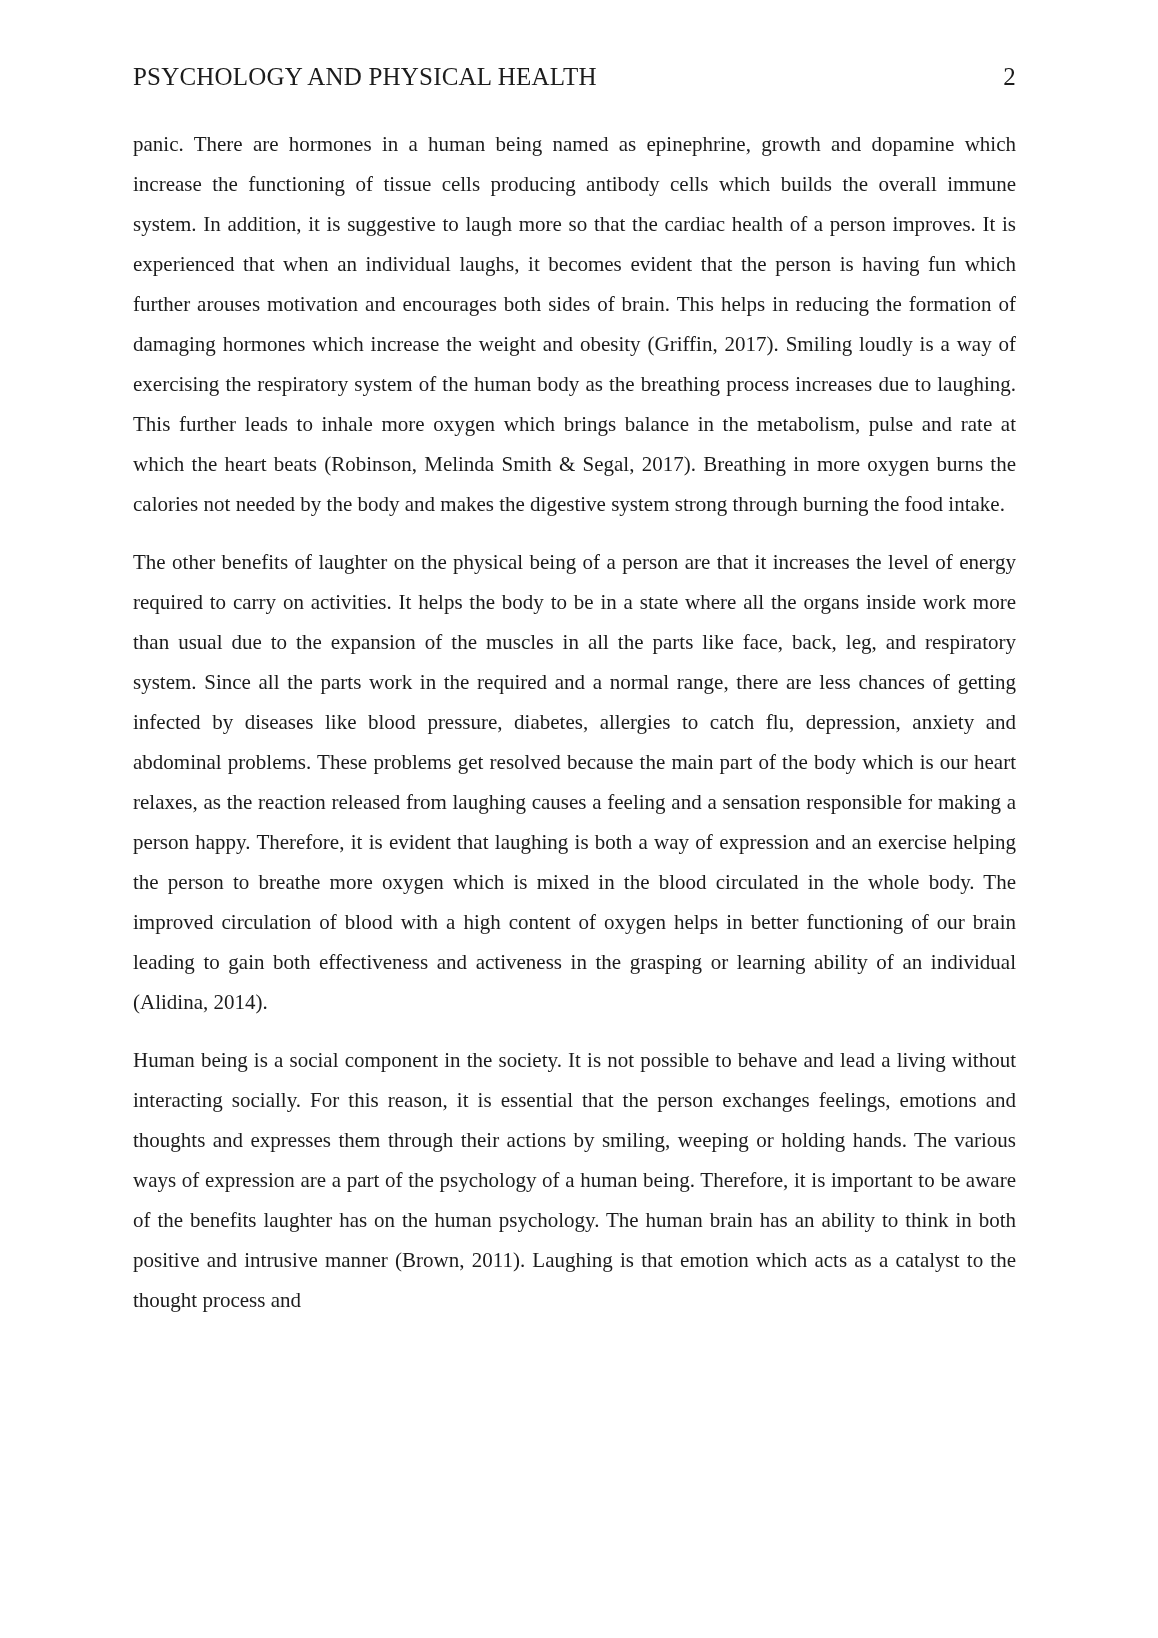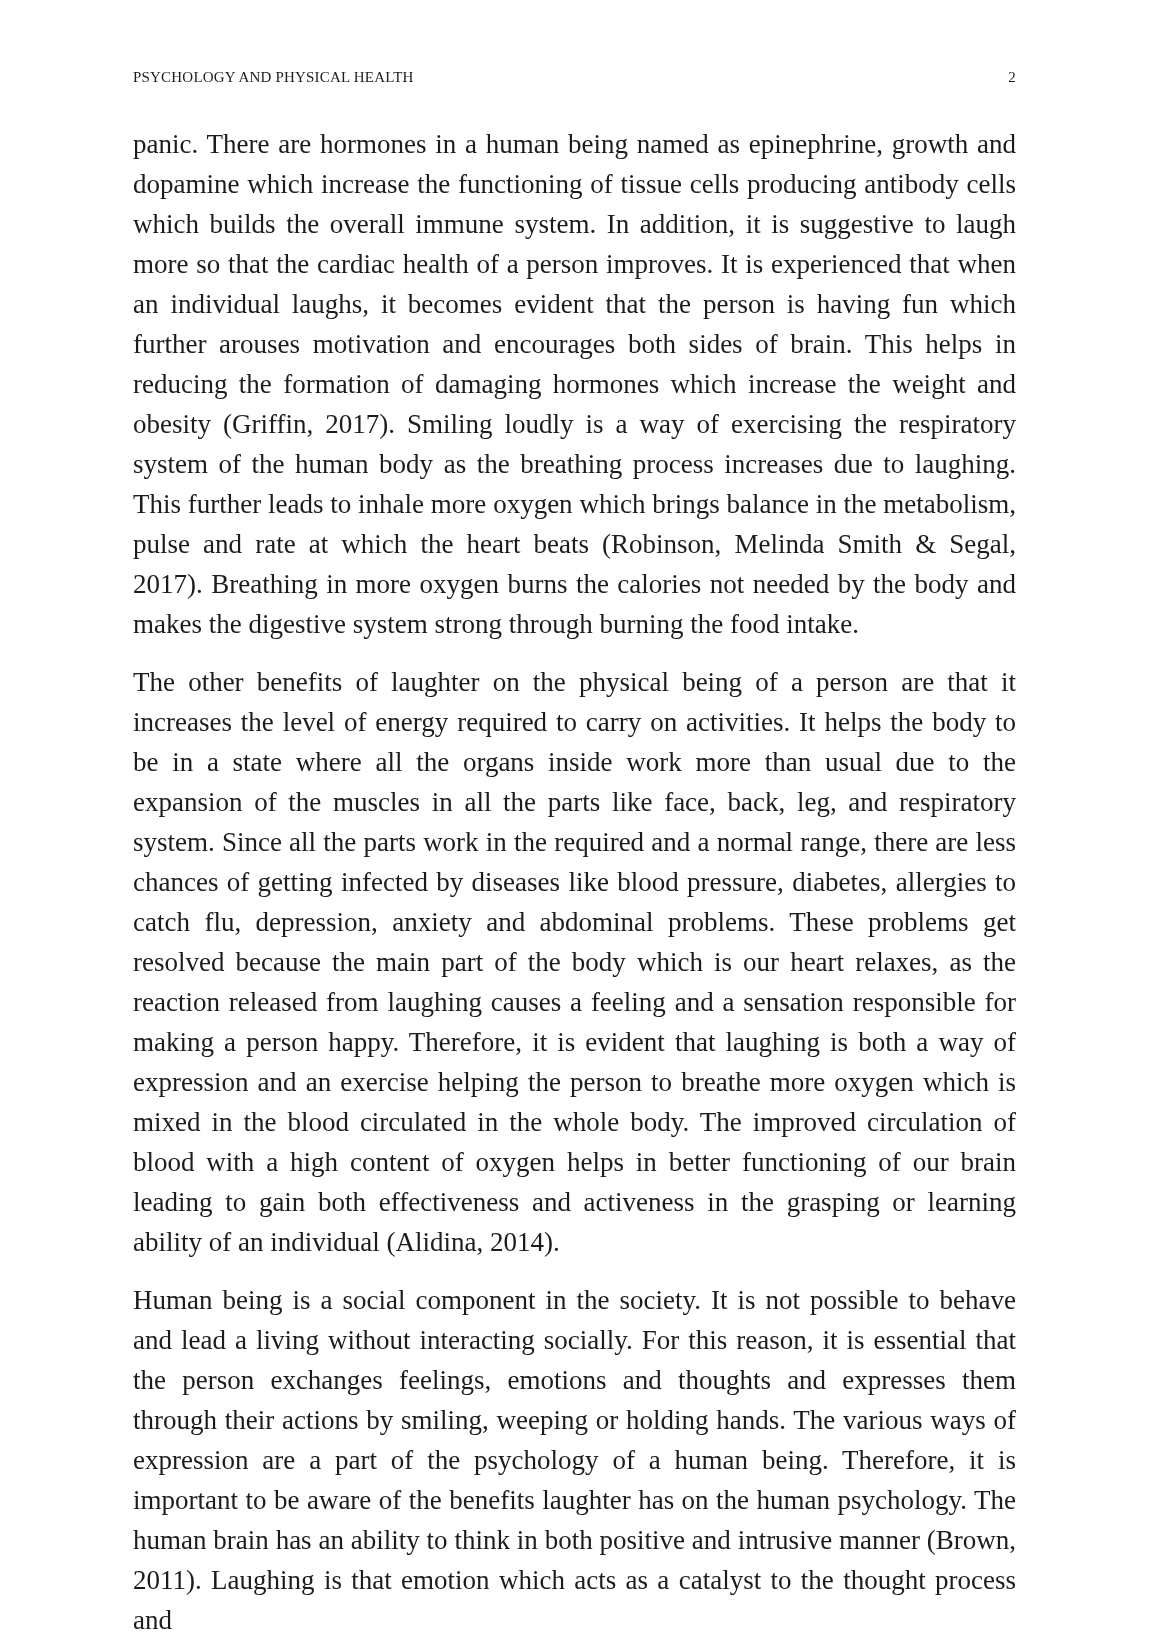--- a/index.html
+++ b/index.html
@@ -21,33 +21,33 @@
     height: 1638px;
     background: var(--page-background);
     padding: 57px 142px 0 133px;
     font-family: "Liberation Serif", "DejaVu Serif", serif;
     color: var(--text-color);
   }
   .running-header {
     display: flex;
     justify-content: space-between;
     align-items: flex-end;
-    font-size: 15px;
+    font-size: 25px;
     line-height: 40px;
     letter-spacing: 0.2px;
     gap: 16px;
   }
   .running-header .title {
     white-space: nowrap;
   }
   .doc-body {
     margin-top: 27px;
   }
   .para {
-    font-size: 27px;
+    font-size: 21px;
     line-height: 40px;
     text-align: justify;
     text-justify: inter-word;
     margin: 0 0 18px 0;
     font-family: Liberation Serif, serif;
   }
   .section-heading {
     font-size: 23px;
     line-height: 40px;
     font-weight: normal;

